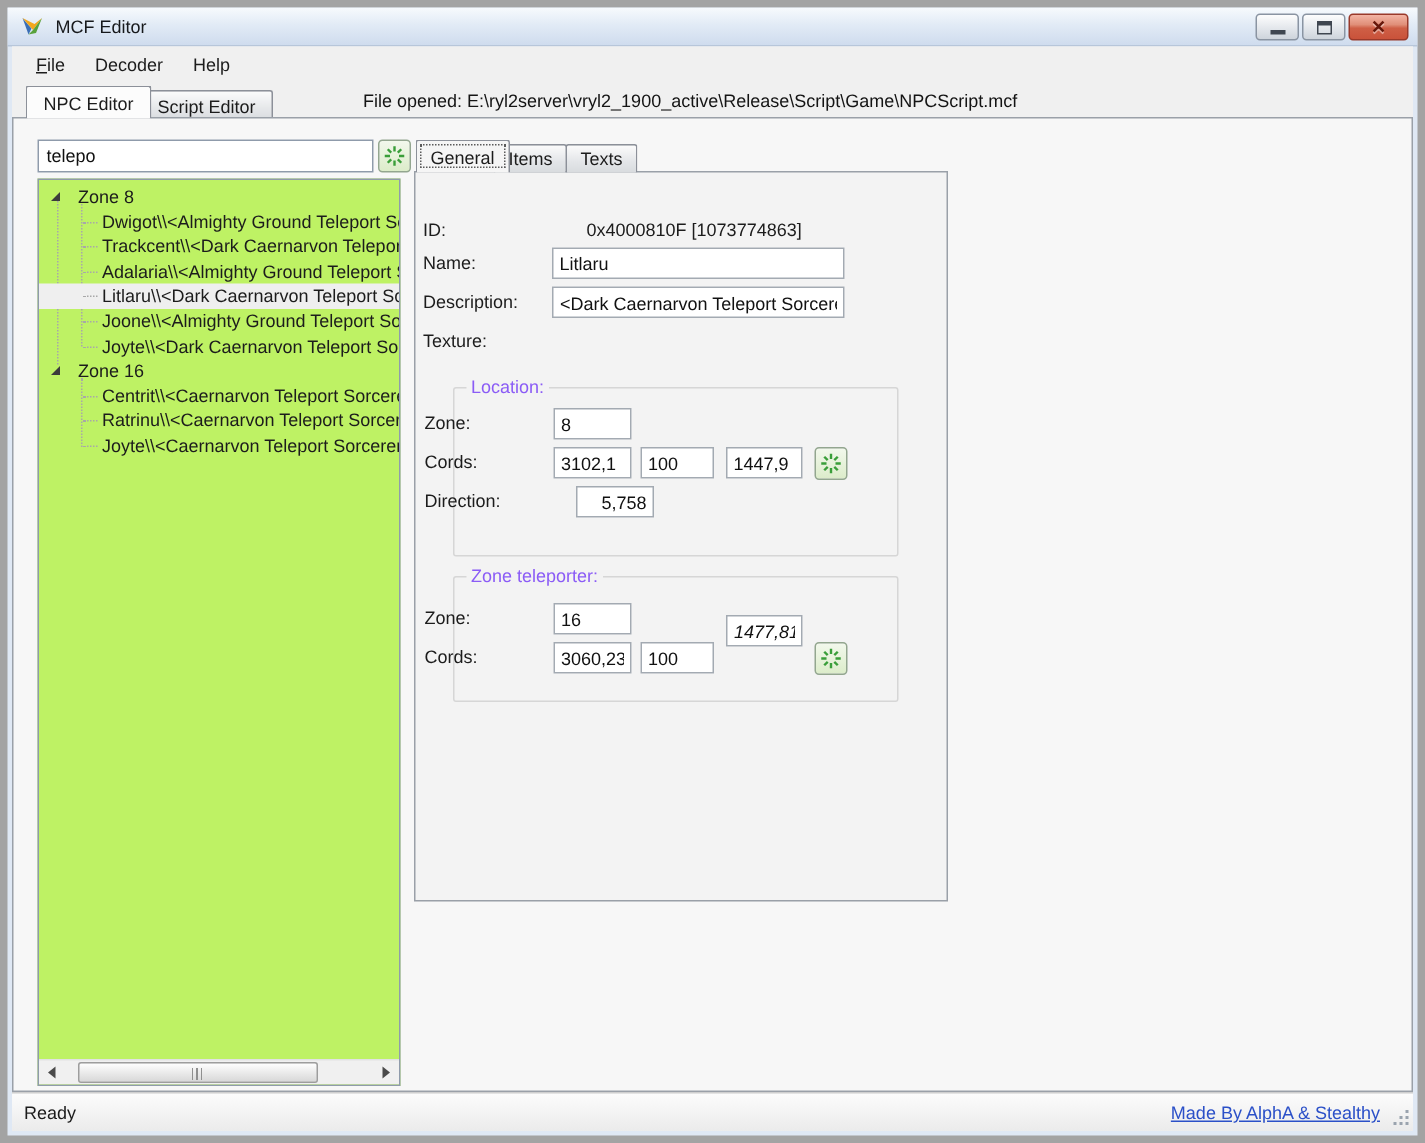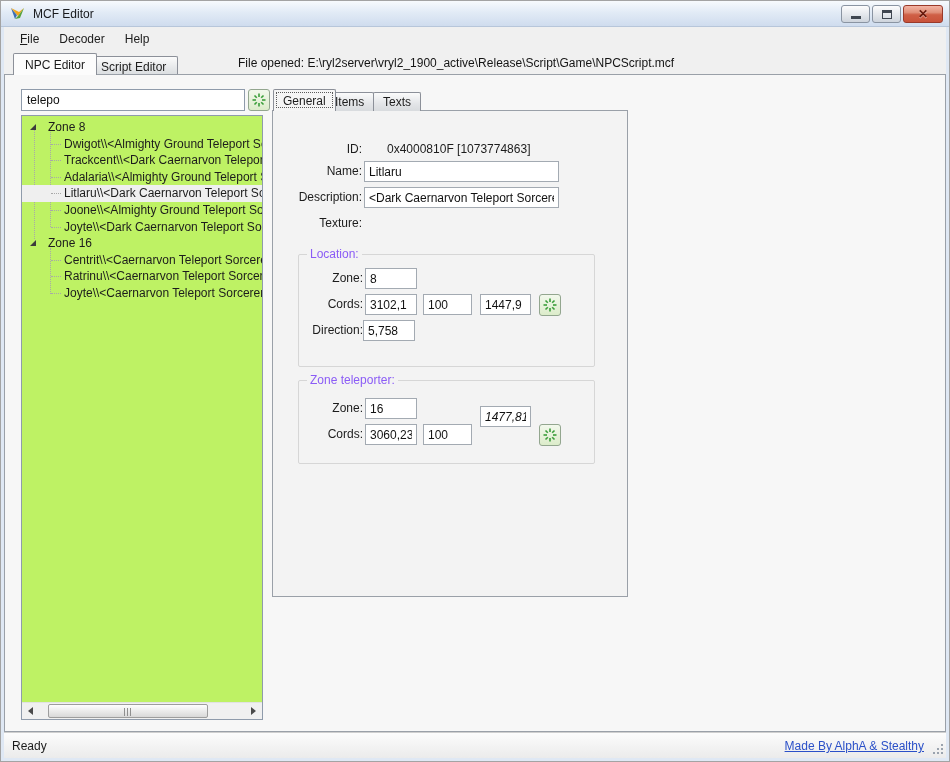--- a/index.html
+++ b/index.html
@@ -6,21 +6,21 @@
   html, body { width: 950px; height: 762px; }
   body {
     font-family: "Liberation Sans", sans-serif;
     font-size: 12px;
     color: #1c1c1c;
     background: #e8e8e8;
   }
   .window {
     position: relative;
     width: 950px; height: 762px;
-    border: 1px solid #a3a3a3;
+    border: 5px solid #a3a3a3;
     background: #dfe8f4;
     overflow: hidden;
   }
   
   .titlebar {
     position: absolute; left: 0; top: 0; right: 0; height: 26px;
     background: linear-gradient(#f7fafd, #e2ebf6 45%, #cfdcee);
     border-bottom: 1px solid #b7c6da;
     display: flex; align-items: center;
   }
@@ -146,21 +146,21 @@
   }
   .rtab.t1 { left: 0; }
   .rtab.t2 { left: 52px; height: 19px; }
   .rtab.t3 { left: 100px; height: 19px; }
   
   .rpanel {
     position: absolute; left: 267px; top: 35px; width: 356px; height: 487px;
     background: #f3f3f3; border: 1px solid #9aa0a8;
   }
   .flabel {
-    position: absolute; width: 84px; text-align: right; line-height: 21px; color: #1c1c1c;
+    position: absolute; width: 84px; line-height: 21px; color: #1c1c1c;
   }
   .tbox {
     position: absolute; height: 21px; border: 1px solid #a3aab2; background: #fff;
     padding: 2px 4px; font-family: "Liberation Sans", sans-serif; font-size: 12px; color: #111;
   }
   .id-value { position: absolute; left: 91px; top: 32px; line-height: 14px; }
   .groupbox {
     position: absolute; border: 1px solid #d6d6d6; border-radius: 2px;
   }
   .groupbox-title {
@@ -339,21 +339,21 @@
                 <line x1="0.5" y1="7" x2="4" y2="7"></line>
                   <line x1="10" y1="7" x2="13.5" y2="7"></line>
                 <line x1="2.5" y1="2.5" x2="4.8" y2="4.8"></line>
                   <line x1="9.2" y1="9.2" x2="11.5" y2="11.5"></line>
                 <line x1="11.5" y1="2.5" x2="9.2" y2="4.8"></line>
                   <line x1="4.8" y1="9.2" x2="2.5" y2="11.5"></line>
               </g>
             </svg>
           </div>
           <span class="flabel" style="left:-20px; top:65px;">Direction:</span>
-          <input class="tbox" style="left: 64px; top: 65px; width: 52px;" value="5,758">
+          <input class="tbox" style="left: 81px; top: 65px; width: 52px; text-align: right;" value="5,758">
         </div>
 
         <div class="groupbox" style="left:25px; top:269px; width:297px; height:84px;">
           <span class="groupbox-title">Zone teleporter:</span>
           <span class="flabel" style="left:-20px; top:17px;">Zone:</span>
           <input class="tbox" style="left: 66px; top: 17px; width: 52px;" value="16">
           <span class="flabel" style="left:-20px; top:43px;">Cords:</span>
           <input class="tbox" style="left: 66px; top: 43px; width: 52px;" value="3060,23">
           <input class="tbox" style="left: 124px; top: 43px; width: 49px;" value="100">
           <input class="tbox" style="left: 181px; top: 25px; width: 51px; font-style: italic;" value="1477,81">

